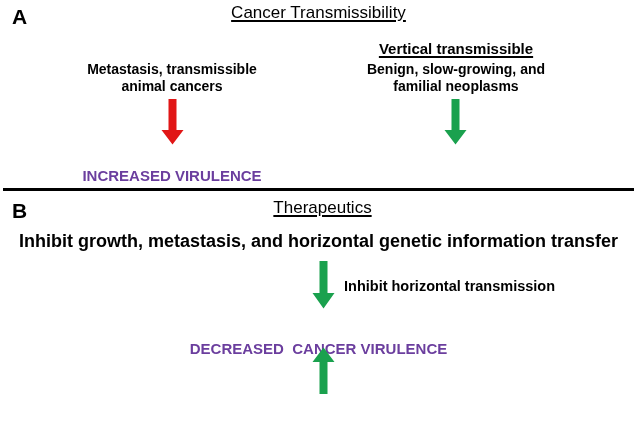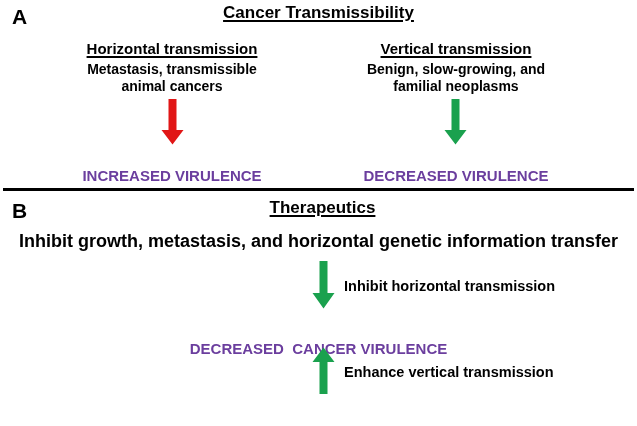--- a/index.html
+++ b/index.html
@@ -31,21 +31,21 @@
 
   .panel-letter {
     font-weight: bold;
     font-size: 21px;
     line-height: 21px;
     letter-spacing: 0px;
     color: #000;
   }
 
   .fig-title {
-    font-weight: bold;
+    font-weight: normal;
     font-size: 17px;
     line-height: 20px;
     color: #000;
     text-decoration: underline;
     text-underline-offset: 2px;
     text-decoration-thickness: 2px;
     white-space: nowrap;
   }
 
   .col-head {
@@ -108,47 +108,45 @@
 </style>
 </head>
 <body>
 
 <div id="figure">
 
   <div class="abs panel-letter" style="left:12px; top:6px;">A</div>
 
   <div class="abs fig-title ctr" style="left:0px; top:3px; width:637px;">Cancer Transmissibility</div>
 
-  <div class="abs col-head ctr" style="left:42px; top:40px; width:260px;">Horizontal transmission</div>
 
   <div class="abs col-body ctr" style="left:42px; top:78px; width:260px;">animal cancers</div>
 
   <div class="abs col-body ctr" style="left:42px; top:61px; width:260px;">Metastasis, transmissible</div>
 
   <div class="arrow-wrap" style="left:160px; top:99px;">
     <svg width="25" height="46" viewBox="0 0 25 46" aria-hidden="true">
       <polygon points="8.5,0 16.5,0 16.5,31 23.5,31 12.5,45.5 1.5,31 8.5,31" fill="#E11616"></polygon>
     </svg>
   </div>
 
   <div class="abs conclusion ctr" style="left:22px; top:148px; width:300px;">INCREASED VIRULENCE</div>
 
-  <div class="abs col-head ctr" style="left:330px; top:40px; width:252px;">Vertical transmission</div>
+  <div class="abs col-head ctr" style="left:330px; top:40px; width:252px;">Vertical transmissible</div>
 
   <div class="abs col-body ctr" style="left:330px; top:61px; width:252px;">Benign, slow-growing, and</div>
 
   <div class="abs col-body ctr" style="left:330px; top:78px; width:252px;">familial neoplasms</div>
 
   <div class="arrow-wrap" style="left:443px; top:99px;">
     <svg width="25" height="46" viewBox="0 0 25 46" aria-hidden="true">
       <polygon points="8.5,0 16.5,0 16.5,31 23.5,31 12.5,45.5 1.5,31 8.5,31" fill="#1AA14E"></polygon>
     </svg>
   </div>
 
-  <div class="abs conclusion ctr" style="left:306px; top:148px; width:300px;">DECREASED VIRULENCE</div>
 
   <div class="divider" style="left:3px; top:188px; width:631px; height:3px;"></div>
 
   <div class="abs panel-letter" style="left:12px; top:200px;">B</div>
 
   <div class="abs fig-title ctr" style="left:0px; top:198px; width:645px;">Therapeutics</div>
 
   <div class="abs body-line ctr" style="left:0px; top:232px; width:637px;">Inhibit growth, metastasis, and horizontal genetic information transfer</div>
 
   <div class="arrow-wrap" style="left:311px; top:261px;">
@@ -160,16 +158,15 @@
   <div class="abs conclusion ctr" style="left:0px; top:321px; width:637px;">DECREASED  CANCER VIRULENCE</div>
 
   <div class="abs arrow-label" style="left:344px; top:278px;">Inhibit horizontal transmission</div>
 
   <div class="arrow-wrap" style="left:311px; top:347px;">
     <svg width="25" height="48" viewBox="0 0 25 48" aria-hidden="true">
       <polygon points="12.5,0.5 23.5,15 16.5,15 16.5,47 8.5,47 8.5,15 1.5,15" fill="#1AA14E"></polygon>
     </svg>
   </div>
 
-  <div class="abs arrow-label" style="left:344px; top:364px;">Enhance vertical transmission</div>
 
 
 </div>
 
 </body></html>

